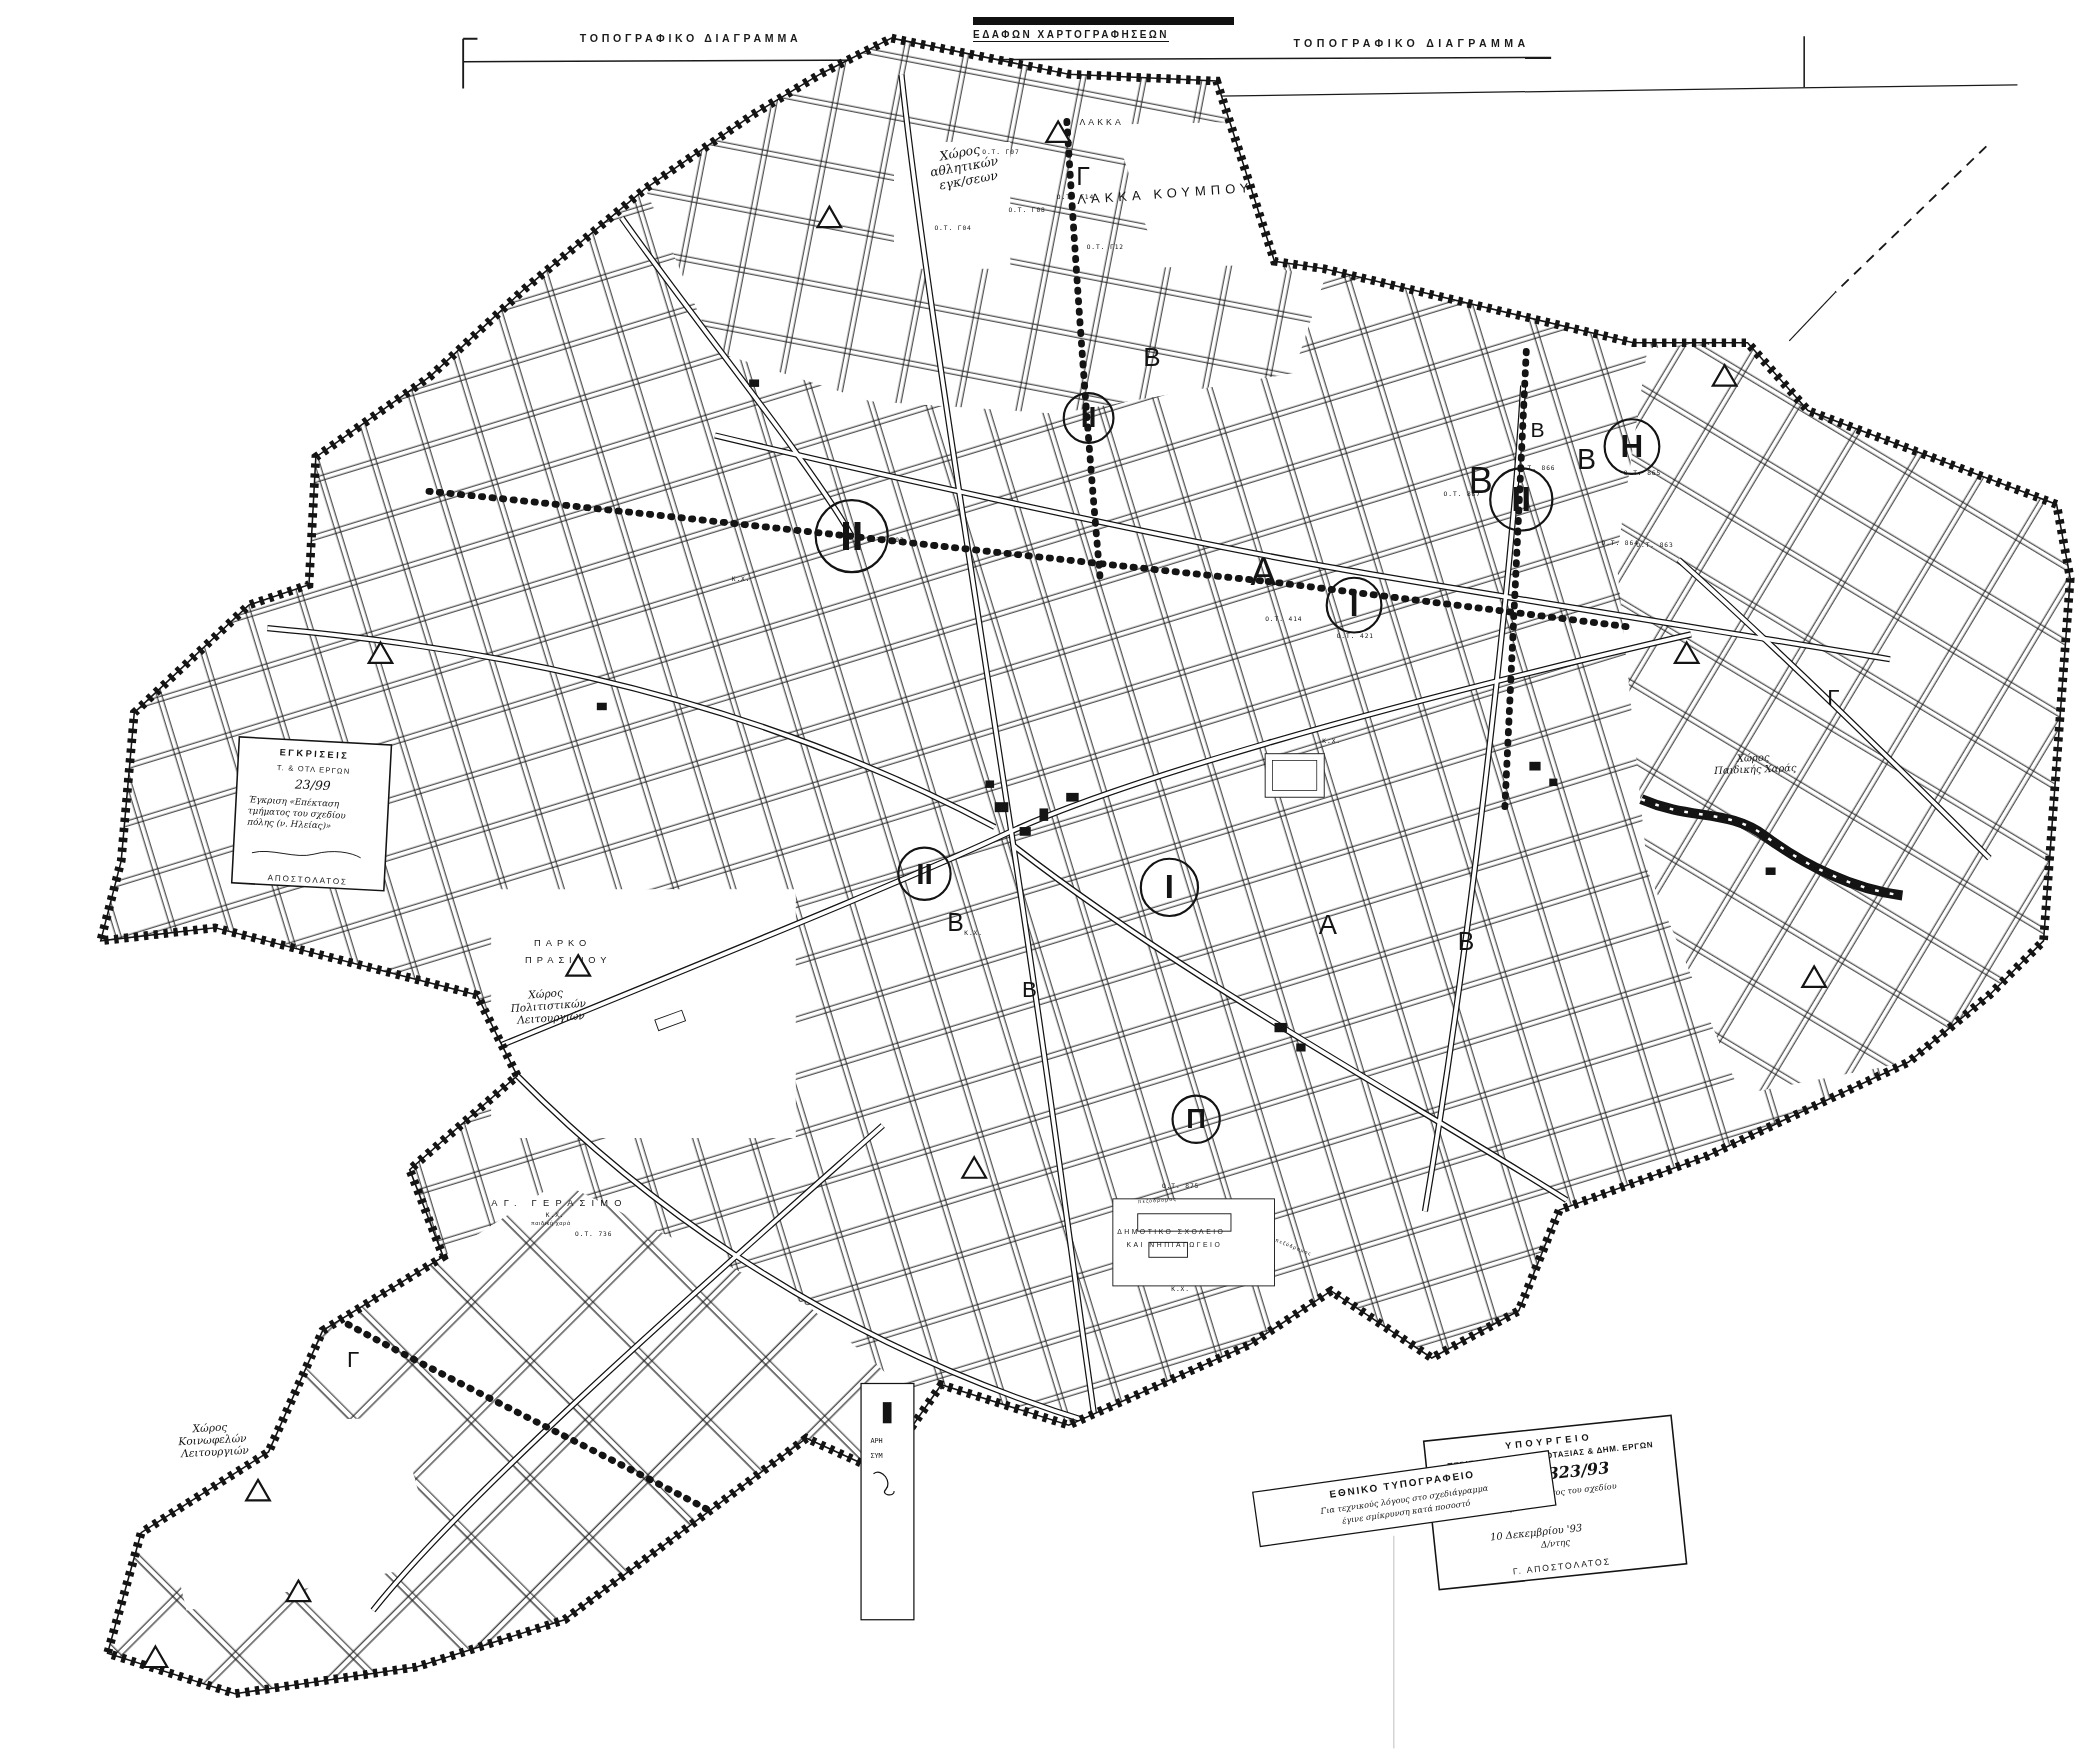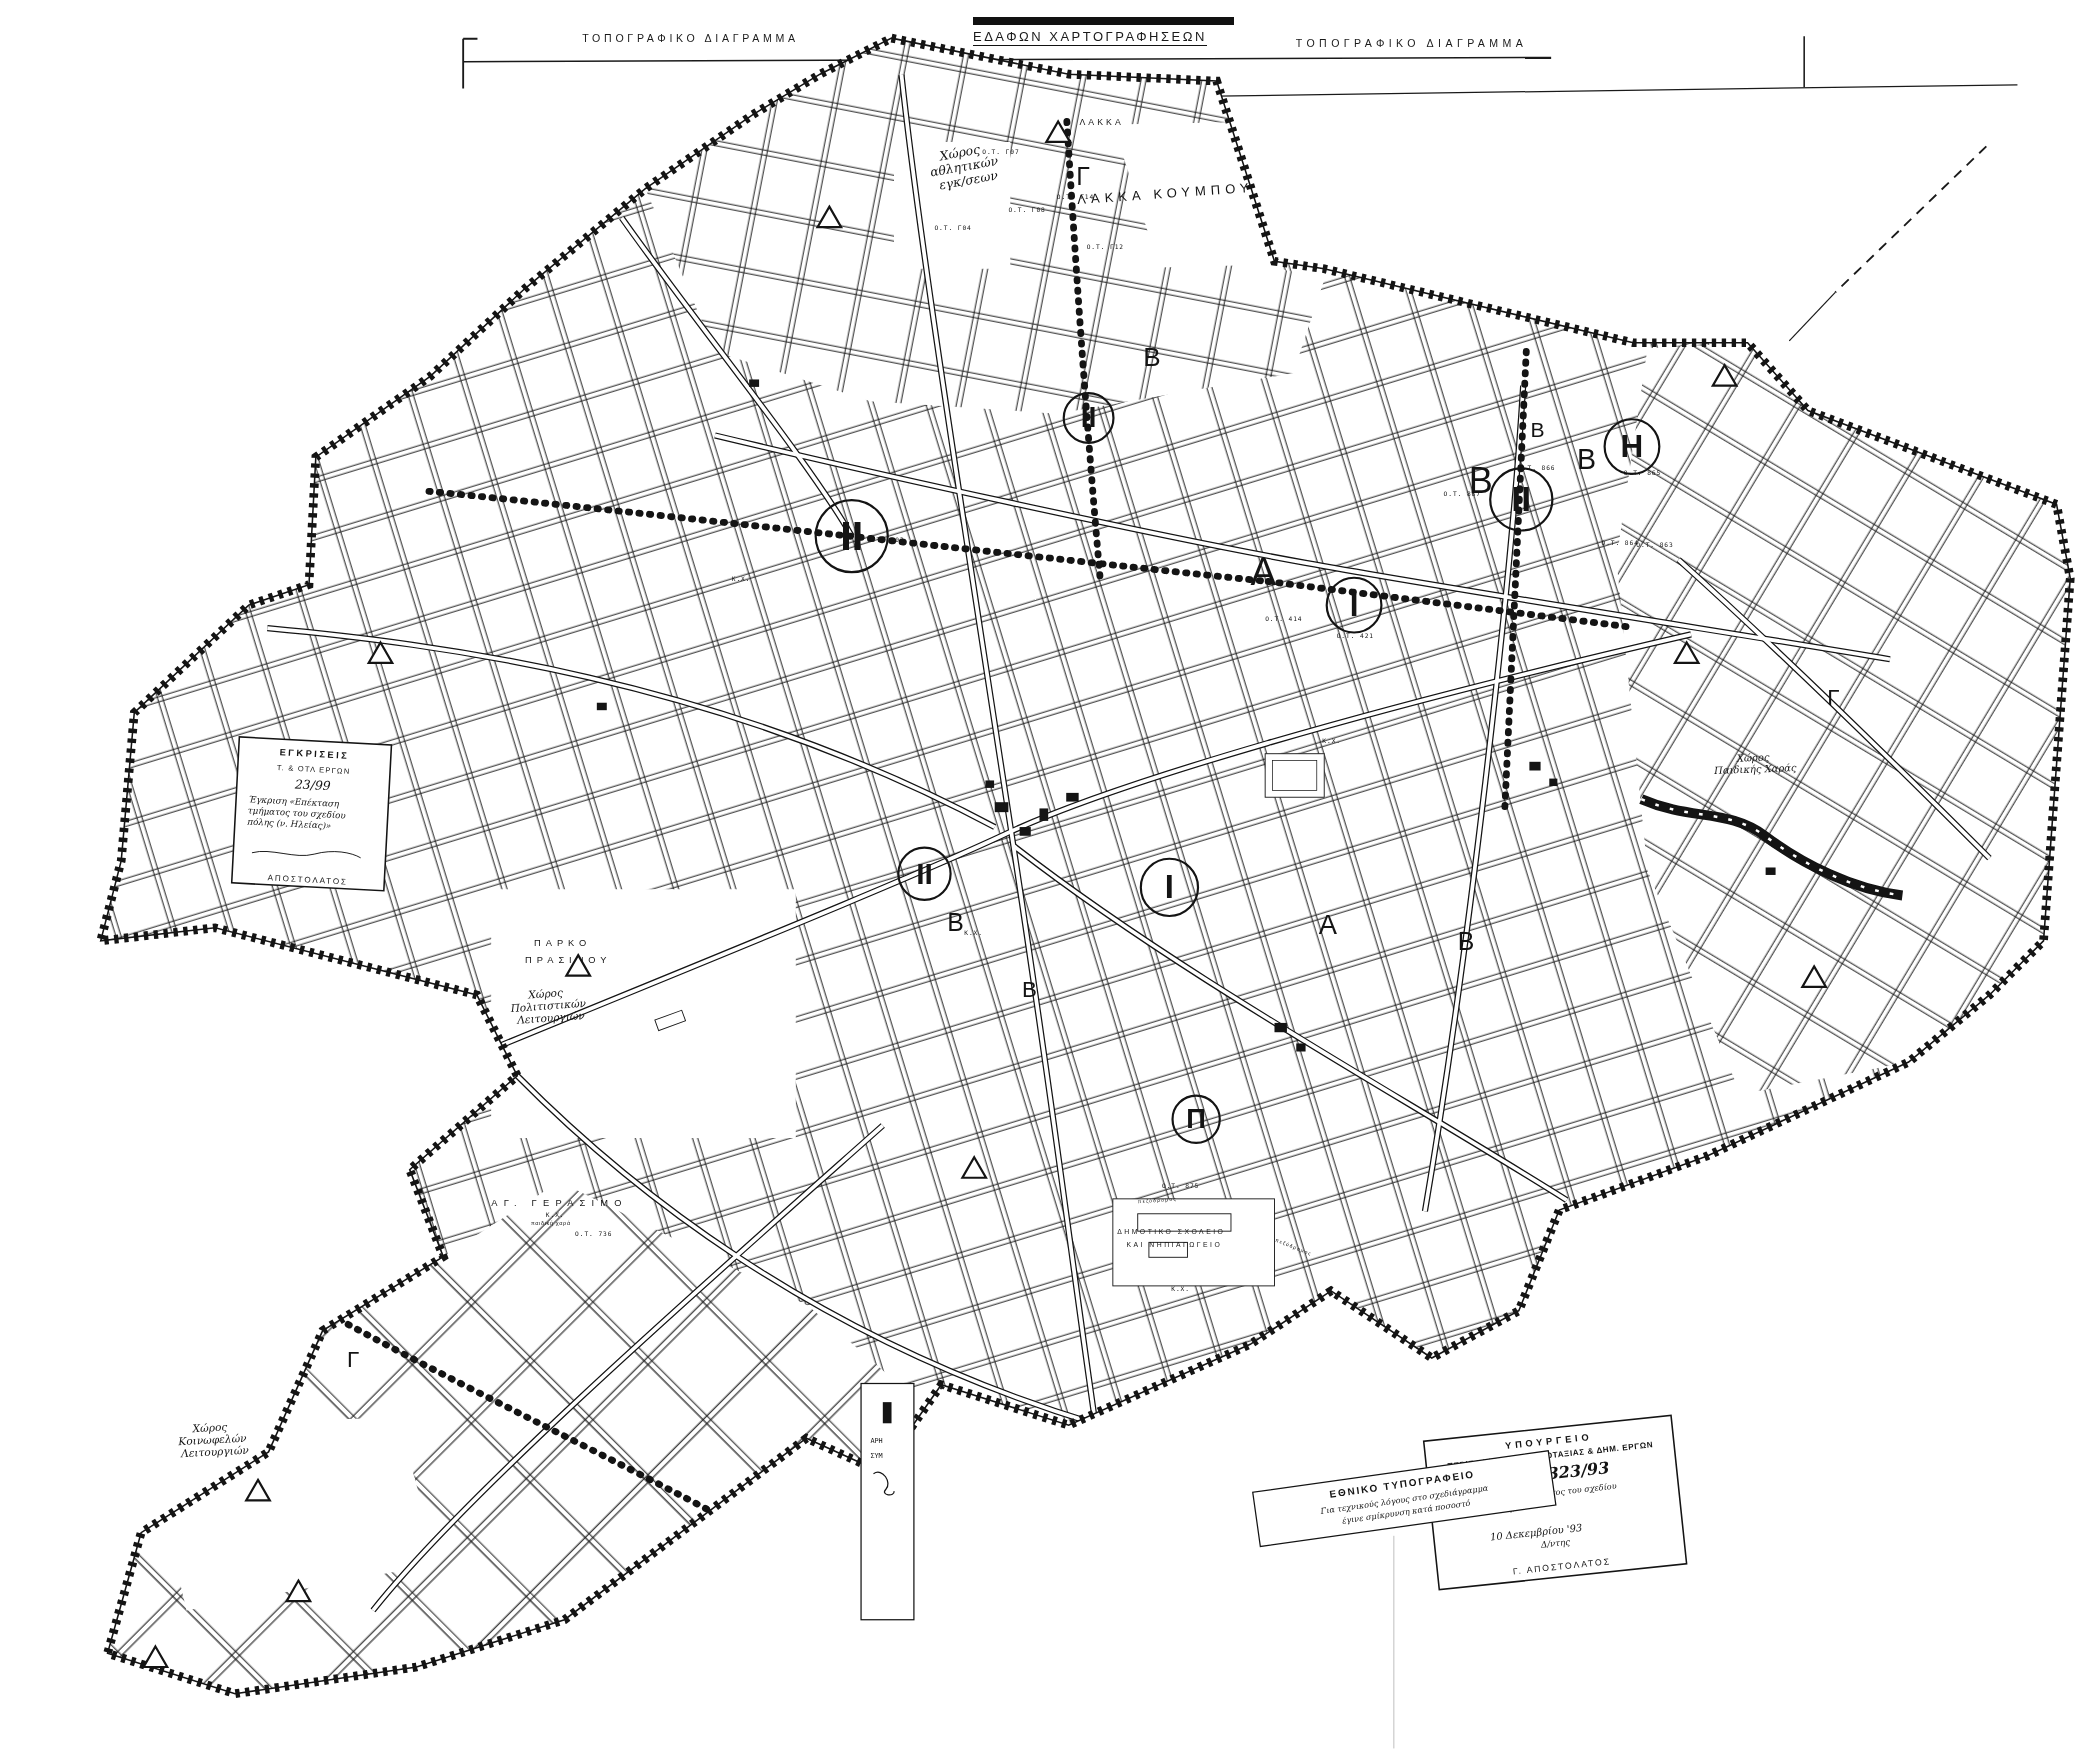--- a/index.html
+++ b/index.html
@@ -1,23 +1,23 @@
 <!DOCTYPE html>
 <html style="font-size:10px"><head>
 <meta charset="utf-8">
 <style>
   html,body{margin:0;padding:0;background:#e8e8e4;}
   #page{position:relative;width:2097px;height:1753px;background:#ffffff;overflow:hidden;
         font-family:"Liberation Sans",sans-serif;color:#111;}
   #map-svg{position:absolute;left:0;top:0;width:100%;height:100%;}
-  .hdr{position:absolute;font-weight:normal;color:#1a1a1a;white-space:nowrap;}
+  .hdr{position:absolute;font-weight:bold;color:#1a1a1a;white-space:nowrap;}
   .hdr-left{left:560px;top:32px;width:261px;text-align:center;font-size:10.6px;letter-spacing:3.7px;}
   .hdr-center{left:973px;top:17.4px;width:286px;}
   .hdr-center .redact{display:block;width:261px;height:8px;background:#111;margin-bottom:3.7px;}
-  .hdr-center .ctext{display:block;font-size:13px;letter-spacing:2.5px;border-bottom:1.2px solid #111;
+  .hdr-center .ctext{display:block;font-size:10px;letter-spacing:2.5px;border-bottom:1.2px solid #111;
                      width:max-content;padding-bottom:1.2px;}
   .hdr-right{left:1281px;top:37px;width:261px;text-align:center;font-size:10.6px;letter-spacing:4.4px;}
   svg text{fill:#141414;}
   .printed{font-family:"Liberation Sans",sans-serif;}
   .hand{font-family:"DejaVu Serif",serif;font-style:italic;}
   .mono{font-family:"DejaVu Sans Mono",monospace;}
 </style>
 </head>
 <body>
 

